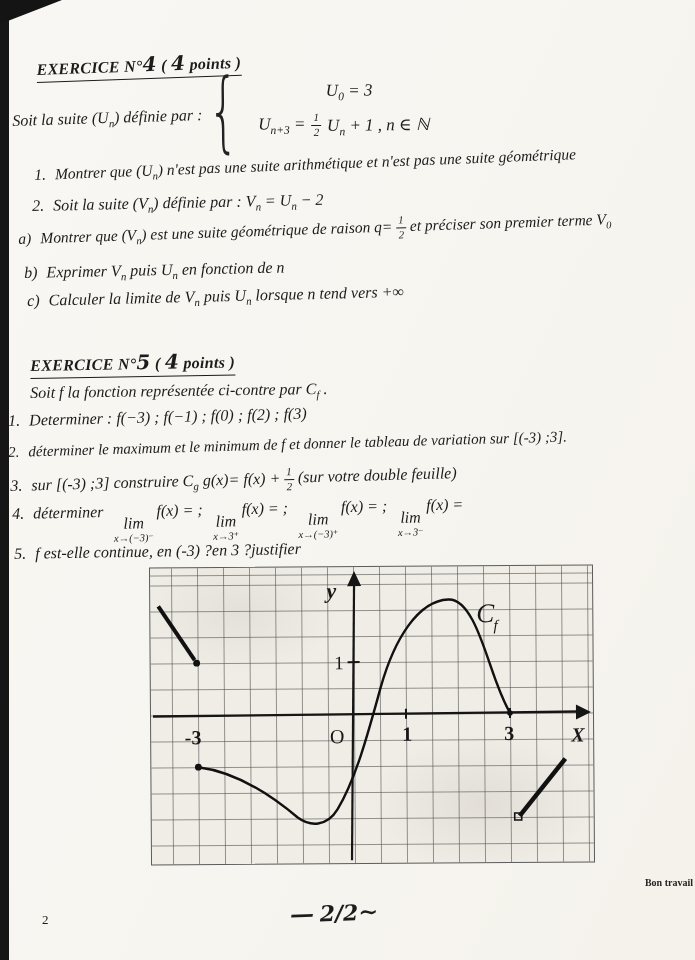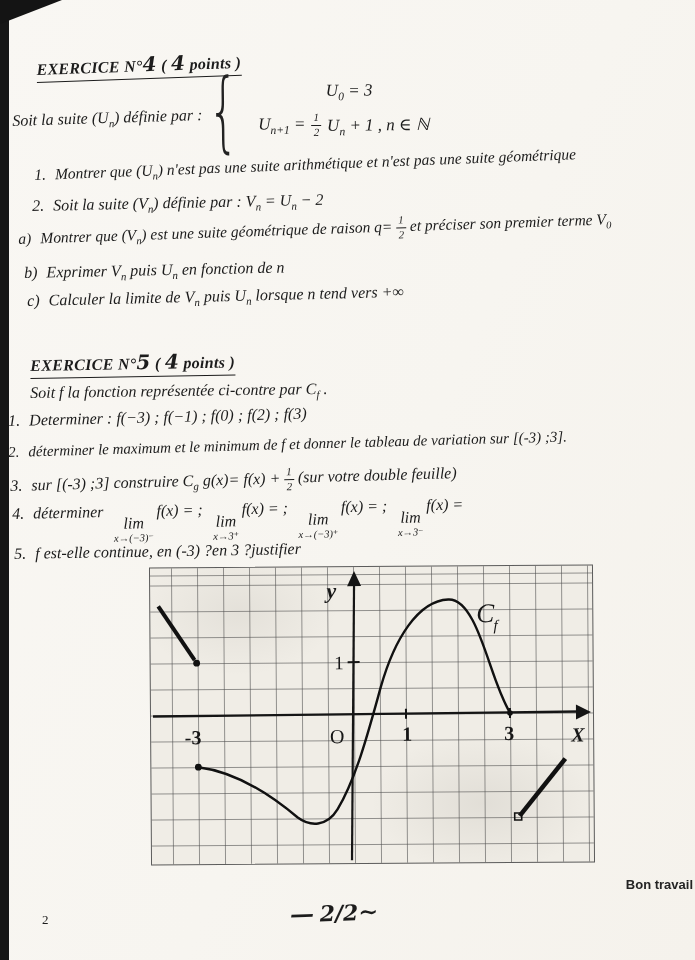--- a/index.html
+++ b/index.html
@@ -41,22 +41,22 @@
       radial-gradient(140px 90px at 20% 15%,rgba(120,115,105,.10),transparent 70%),
       radial-gradient(160px 100px at 75% 80%,rgba(120,115,105,.12),transparent 70%),
       repeating-linear-gradient(to right,rgba(80,80,80,.60) 0 1px,transparent 1px 26px),
       repeating-linear-gradient(to bottom,rgba(80,80,80,.60) 0 1px,transparent 1px 26px),
       #f0ede6;
     background-position:0 0,0 0,21px 0,0 17px,0 0;
     border:1.4px solid #5c5c5c;
   }
   .graph-wrap svg{position:absolute;left:0;top:0;}
   svg text{font-family:"Liberation Serif","DejaVu Serif",serif;fill:#171717;}
-  .footer-right{position:absolute;right:2px;top:877px;font-family:Liberation Sans, sans-serif;
-    font-size:13px;font-weight:700;color:#242424;}
+  .footer-right{position:absolute;right:2px;top:877px;font-family:Liberation Serif, serif;
+    font-size:10px;font-weight:700;color:#242424;}
   .page-num{position:absolute;left:42px;top:912px;font-size:13px;}
   .hw-mark{position:absolute;left:290px;top:898px;font-family:"DejaVu Serif",serif;
     font-style:italic;font-weight:bold;font-size:22px;transform:rotate(-2deg);}
   .hw-mark .dash{letter-spacing:-2px;font-size:24px;}
   .hw-mark .tail{font-size:24px;}
 </style>
 </head>
 <body>
 
 <div class="page">
@@ -65,21 +65,21 @@
 
   <div class="line ex-heading" style="left:36px;top:56px;transform:rotate(-2deg);"><span>EXERCICE N°</span><span class="hw">4</span><span> ( </span><span class="hw">4</span><span> points )</span></div>
 
   <div class="line" style="left:12px;top:112px;transform:rotate(-1.8deg);">Soit la suite (U<sub>n</sub>) définie par :</div>
 
   <div class="system">
     <span class="brace">{</span>
     <span class="sys-lines">
       <span class="sys-l1">U<sub>0</sub> = 3</span>
       <span class="sys-l2">
-        <span>U<sub>n+1</sub> =</span>
+        <span>U<sub>n+3</sub> =</span>
         <span class="frac">
             <span class="num">1</span>
             <span class="den">2</span>
           </span>
         <span>U<sub>n</sub>  + 1 ,  n ∈ ℕ</span>
       </span>
     </span>
   </div>
 
   <div class="line" style="left:34px;top:166px;transform:rotate(-2.2deg);font-size:15.5px;"><span class="qnum">1.</span><span>Montrer que  (U<sub>n</sub>) n'est pas une suite arithmétique et n'est pas une suite géométrique</span></div>

